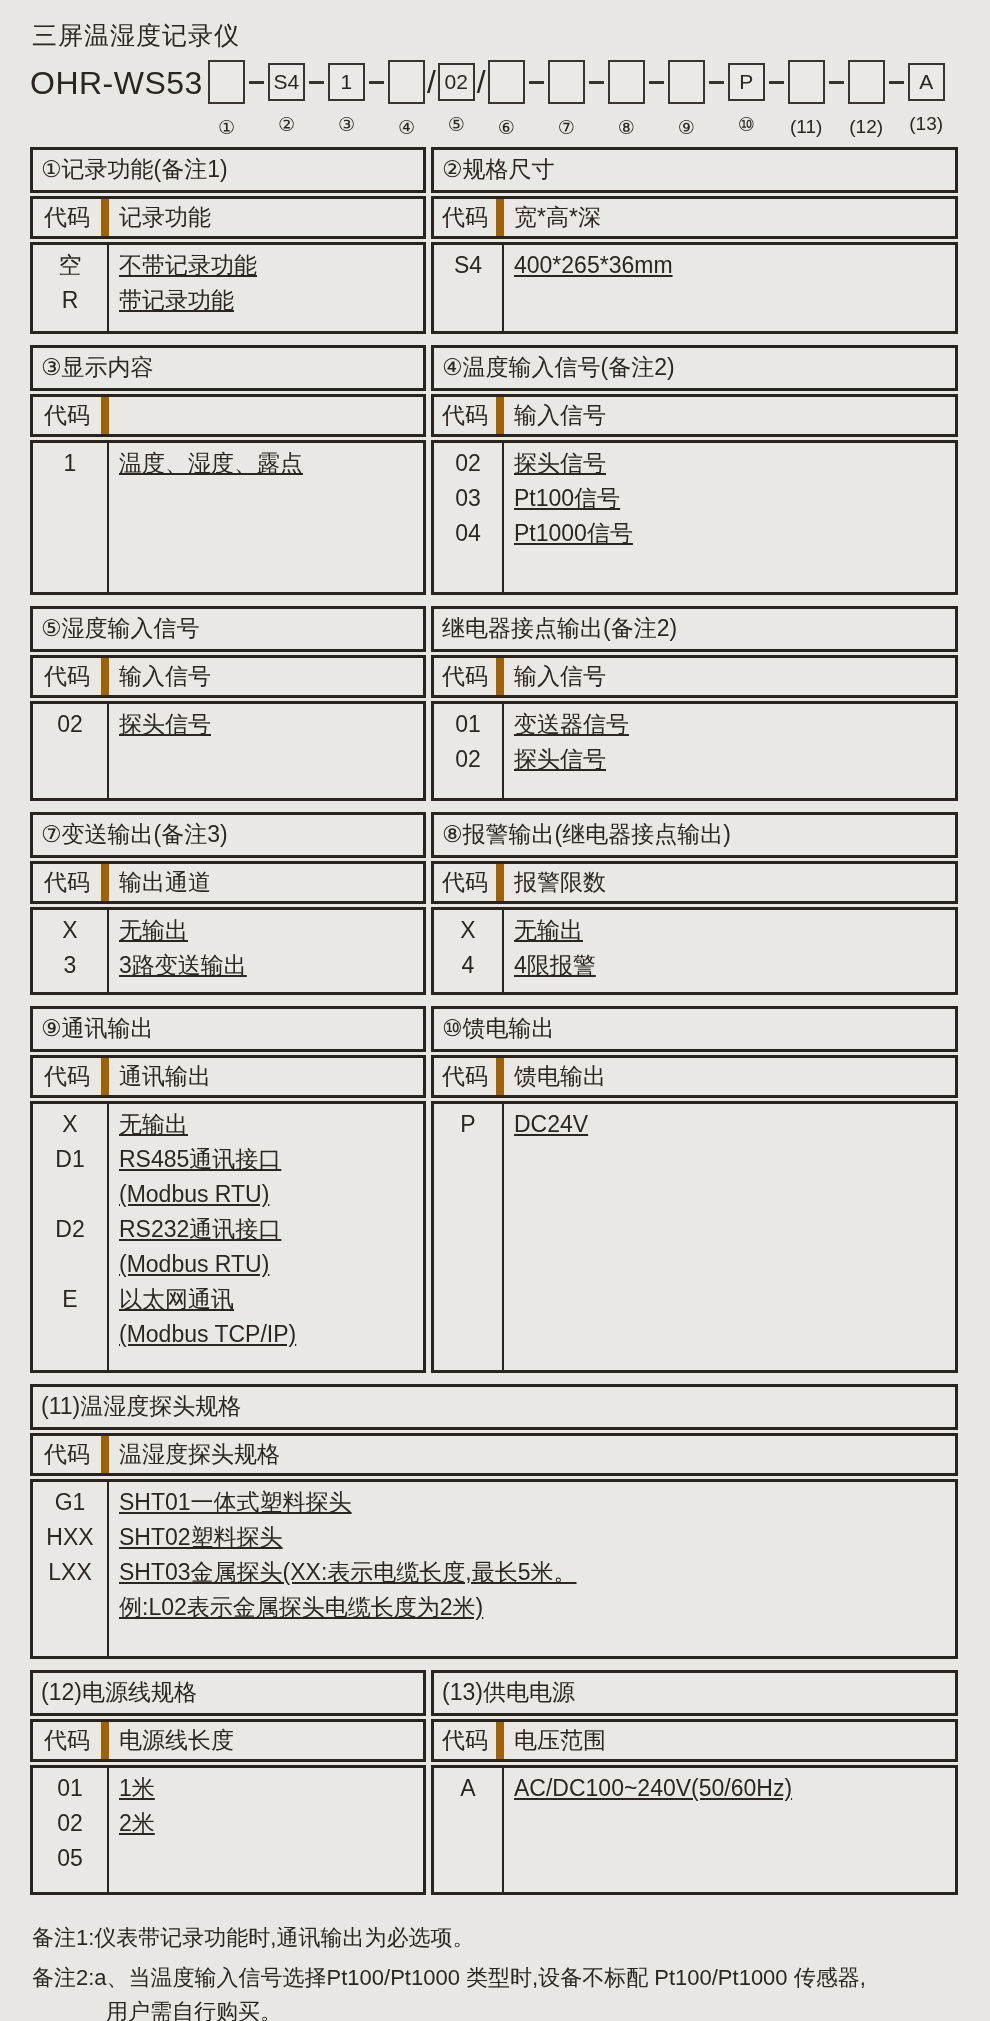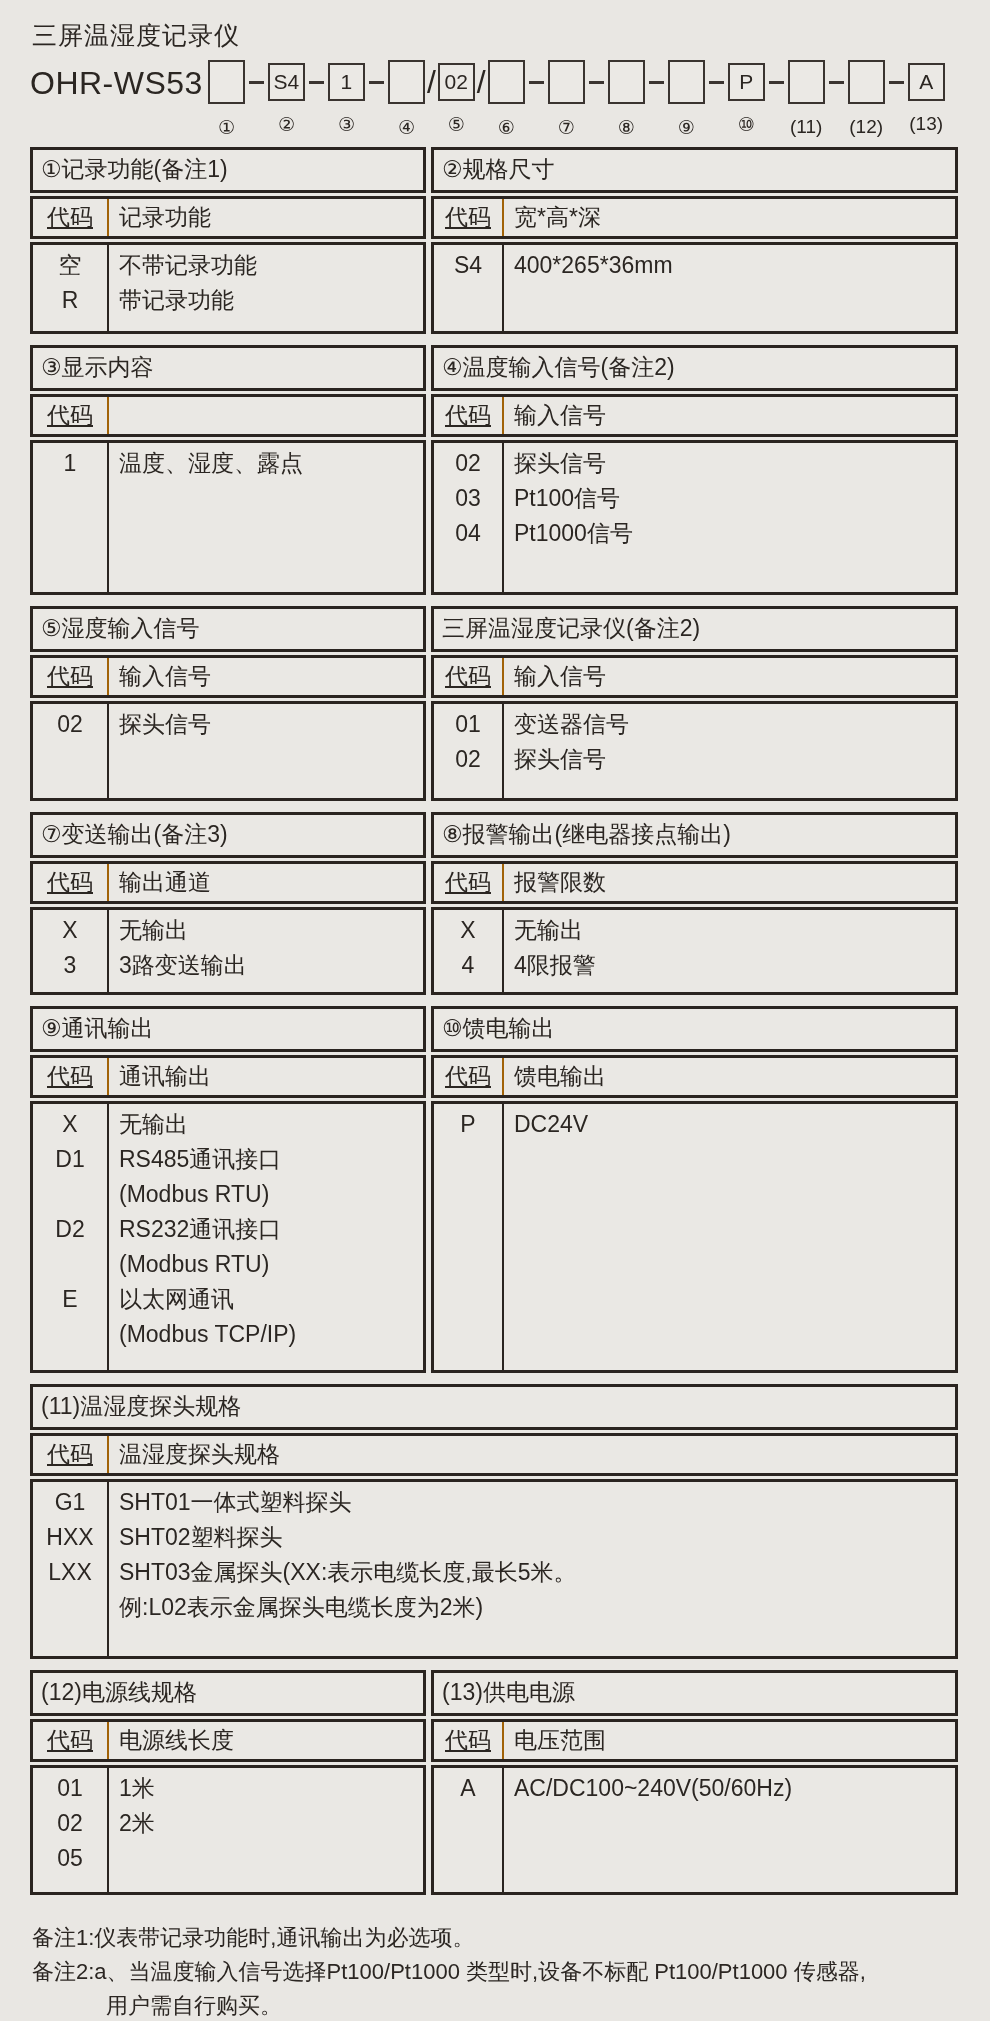--- a/index.html
+++ b/index.html
@@ -36,47 +36,47 @@
   .section{display:flex;flex-direction:column;}
   .section.left{width:396px;border-radius:22px;}
   .section.right{width:527px;}
   .section.full{width:928px;}
   .sec-title{
     border:3px solid #2a2420;padding:3px 8px 4px 8px;font-size:23px;line-height:33px;
     margin-bottom:3px;background:#eae8e4;white-space:nowrap;overflow:hidden;
   }
   .sec-head{border:3px solid #2a2420;display:flex;margin-bottom:3px;background:#eae8e4;}
   .sec-head .hcode{
-    width:76px;flex:0 0 auto;border-right:2px solid #a16207;box-sizing:border-box;
-    text-align:center;font-size:23px;line-height:32px;padding:2px 0 3px 0;text-decoration:underline;
+    width:76px;flex:0 0 auto;border-right:8px solid #a16207;box-sizing:border-box;
+    text-align:center;font-size:23px;line-height:32px;padding:2px 0 3px 0;
   }
   .section.right .sec-head .hcode{width:70px;}
   .sec-head .hdesc{flex:1;font-size:23px;line-height:32px;padding:2px 0 3px 10px;white-space:nowrap;overflow:hidden;}
   .sec-body{border:3px solid #2a2420;display:flex;flex:1;box-sizing:border-box;background:#eae8e4;}
   .sec-body .codes{
     width:76px;flex:0 0 auto;border-right:2px solid #2a2420;box-sizing:border-box;
     display:flex;flex-direction:column;padding-top:3px;
   }
   .section.right .sec-body .codes{width:70px;}
   .codes div{line-height:35px;font-size:23px;text-align:center;white-space:nowrap;}
   .sec-body .texts{flex:1;display:flex;flex-direction:column;padding:3px 0 0 10px;overflow:hidden;}
-  .texts div{line-height:35px;font-size:23px;white-space:nowrap;}
+  .texts div{line-height:35px;font-size:23px;white-space:nowrap;text-decoration:underline;}
 
   .g0 .sec-body{min-height:92px;}
   .g1 .sec-body{min-height:155px;}
   .g2 .sec-body{min-height:100px;}
   .g3 .sec-body{min-height:88px;}
   .g4 .sec-body{min-height:272px;}
   .g5 .sec-body{min-height:180px;}
   .g6 .sec-body{min-height:130px;}
 
   
   .footnotes{margin-top:26px;}
   .fnote{font-size:22px;line-height:34px;white-space:nowrap;}
-  .fnote.ind0{padding-left:2px;}
+  .fnote.ind0{padding-left:2px;margin-top:6px;}
   .fnote.ind1{padding-left:76px;}
 </style>
 </head>
 <body>
 
 <div class="page">
 
   <div class="doc-title">三屏温湿度记录仪</div>
 
   <div class="model-line">
@@ -249,21 +249,21 @@
           <div class="sec-body">
             <div class="codes">
               <div>02</div>
             </div>
             <div class="texts">
               <div>探头信号</div>
             </div>
           </div>
         </div>
         <div class="section right">
-          <div class="sec-title">三屏温湿度记录仪(备注2)</div>
+          <div class="sec-title">继电器接点输出(备注2)</div>
           <div class="sec-head">
             <div class="hcode">代码</div>
             <div class="hdesc">输入信号</div>
           </div>
           <div class="sec-body">
             <div class="codes">
               <div>01</div>
               <div>02</div>
             </div>
             <div class="texts">

